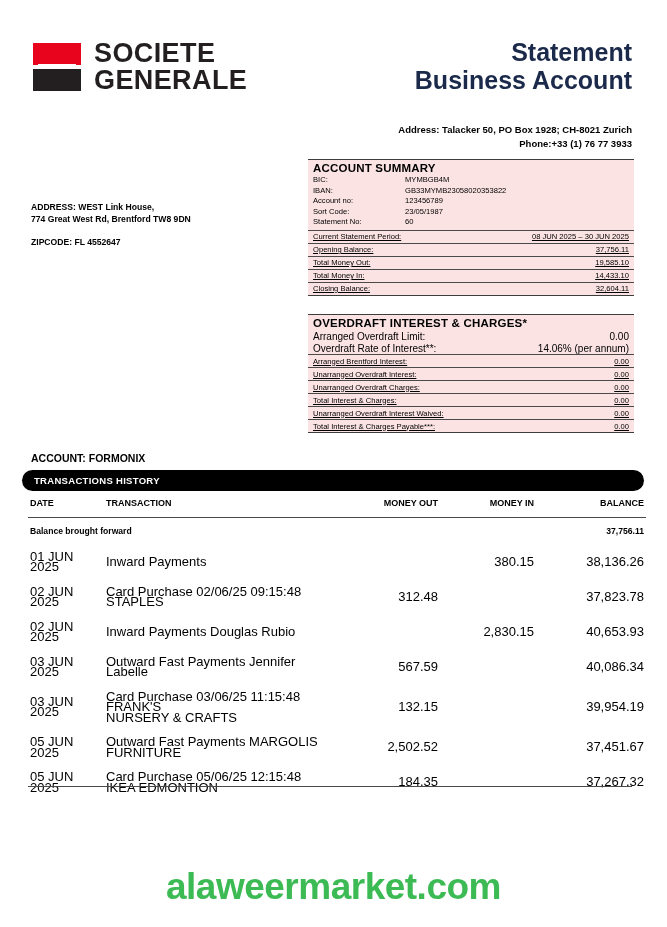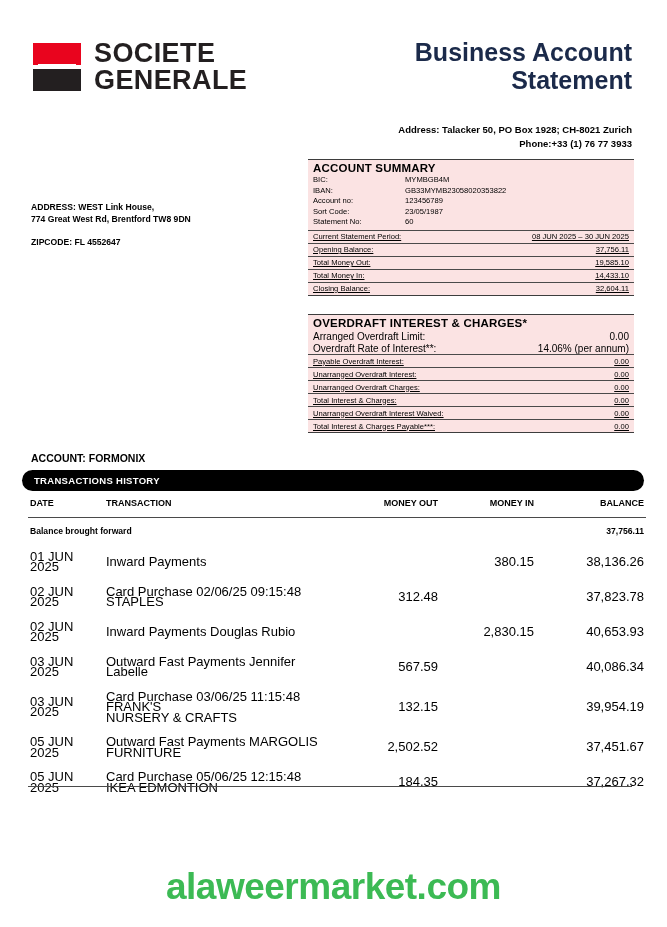--- a/index.html
+++ b/index.html
@@ -275,22 +275,22 @@
         <div class="logo-bar"></div>
         <div class="logo-black"></div>
       </div>
       <div class="logo-text">
         <div>SOCIETE</div>
         <div>GENERALE</div>
       </div>
     </div>
 
     <div class="doc-title">
+      <div>Statement</div>
       <div>Business Account</div>
-      <div>Statement</div>
     </div>
 
     <div class="bank-address">
       <div>Address: Talacker 50, PO Box 1928; CH-8021 Zurich</div>
       <div>Phone:+33 (1) 76 77 3933</div>
     </div>
   </div>
 
   <div class="customer">
     <div class="blk">
@@ -358,21 +358,21 @@
           <div>Arranged Overdraft Limit:</div>
           <div>0.00</div>
         </div>
         <div class="kv-row-nb">
           <div>Overdraft Rate of Interest**:</div>
           <div>14.06% (per annum)</div>
         </div>
       </div>
     <div id="overdraft-rows">
         <div class="kv-row">
-          <div class="k">Payable Overdraft Interest:</div>
+          <div class="k">Arranged Brentford Interest:</div>
           <div class="v">0.00</div>
         </div>
         <div class="kv-row">
           <div class="k">Unarranged Overdraft Interest:</div>
           <div class="v">0.00</div>
         </div>
         <div class="kv-row">
           <div class="k">Unarranged Overdraft Charges:</div>
           <div class="v">0.00</div>
         </div>

